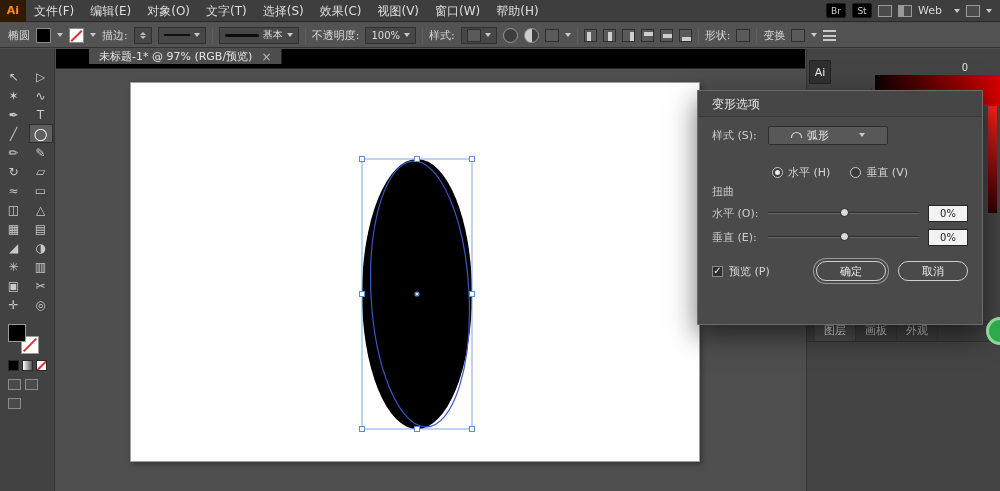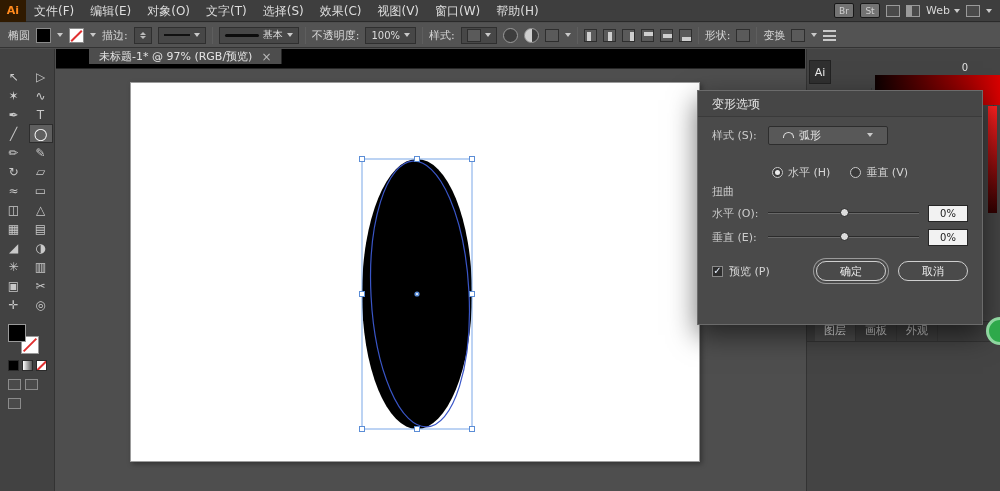--- a/index.html
+++ b/index.html
@@ -6,25 +6,25 @@
   html,body { width:1000px; height:491px; overflow:hidden; background:#4e4e4e;
     font-family:"DejaVu Sans","Liberation Sans",sans-serif; color:#d6d6d6; }
 
   
   .menubar { position:absolute; left:0; top:0; width:1000px; height:22px; background:#3e3e3e;
     border-bottom:1px solid #2a2a2a; display:flex; align-items:center; z-index:6; }
   .ai-logo { width:26px; height:22px; background:#301a00; color:#ff8a1d; font-weight:bold;
     font-size:11px; display:flex; align-items:center; justify-content:center; }
   .menu-item { padding:0 8px; line-height:22px; font-size:12px; color:#dedede; white-space:nowrap; }
   .mb-right { margin-left:auto; display:flex; align-items:center; gap:6px; padding-right:8px; }
-  .mini-app { width:20px; height:15px; background:#737373; border:1px solid #181818; color:#cfcfcf;
+  .mini-app { width:20px; height:15px; background:#000000; border:1px solid #181818; color:#cfcfcf;
     font-size:9px; display:flex; align-items:center; justify-content:center; border-radius:2px; }
   .winicon { width:14px; height:12px; border:1px solid #9a9a9a; background:#4a4a4a; }
   .winicon.b { background:linear-gradient(90deg,#9a9a9a 40%,#4a4a4a 40%); }
-  .workspace { font-size:11px; display:flex; align-items:center; gap:4px; }
+  .workspace { font-size:11px; display:flex; align-items:center; gap:12px; }
   .chev { width:0; height:0; border-left:3px solid transparent; border-right:3px solid transparent;
     border-top:4px solid #c9c9c9; display:inline-block; }
   .searchbox { width:148px; height:16px; background:#2c2c2c; border:1px solid #1f1f1f; border-radius:8px;
     display:flex; align-items:center; gap:5px; padding:0 8px; font-size:10px; color:#8f8f8f; }
   .mag { width:7px; height:7px; border:1px solid #999; border-radius:50%; position:relative; flex:none; }
   .mag::after { content:""; position:absolute; width:4px; height:1px; background:#999;
     transform:rotate(45deg); right:-3px; bottom:-1px; }
 
   
   .optionsbar { position:absolute; left:0; top:23px; width:1000px; height:25px; background:#535353;
@@ -115,21 +115,21 @@
 
   
   .dialog { position:absolute; left:697px; top:90px; width:286px; height:235px; background:#4a4a4a;
     border:1px solid #6b6b6b; box-shadow:0 10px 26px rgba(0,0,0,.55); z-index:10; font-size:11px; }
   .dlg-title { height:26px; line-height:26px; padding:0 14px; color:#e3e3e3; font-size:12px;
     background:#464646; border-bottom:1px solid #3a3a3a; }
   .dlg-body { padding:6px 14px 0 14px; }
   .dlg-row { display:flex; align-items:center; height:24px; }
   .dlg-lbl { width:56px; color:#cccccc; flex:none; }
   .dropdown { width:120px; height:19px; background:#585858; border:1px solid #2d2d2d; border-radius:2px;
-    display:flex; align-items:center; gap:5px; padding:0 14px; color:#e8e8e8; }
+    display:flex; align-items:center; gap:5px; padding:0 22px; color:#e8e8e8; }
   .dropdown .chev { margin-left:auto; }
   .arc-icon { width:11px; height:6px; border:1px solid #ddd; border-bottom:none;
     border-radius:6px 6px 0 0; flex:none; }
   .radio-row { display:flex; align-items:center; justify-content:center; gap:20px; height:22px;margin-top:14px; }
   .radio { width:11px; height:11px; border-radius:50%; border:1px solid #c9c9c9; background:#3a3a3a;
     display:inline-block; position:relative; flex:none; }
   .radio.checked::after { content:""; position:absolute; left:2px; top:2px; right:2px; bottom:2px;
     border-radius:50%; background:#ececec; }
   .radio-opt { display:flex; align-items:center; gap:5px; color:#d6d6d6; }
   .slider { position:relative; flex:1; height:18px; margin-right:9px; }

